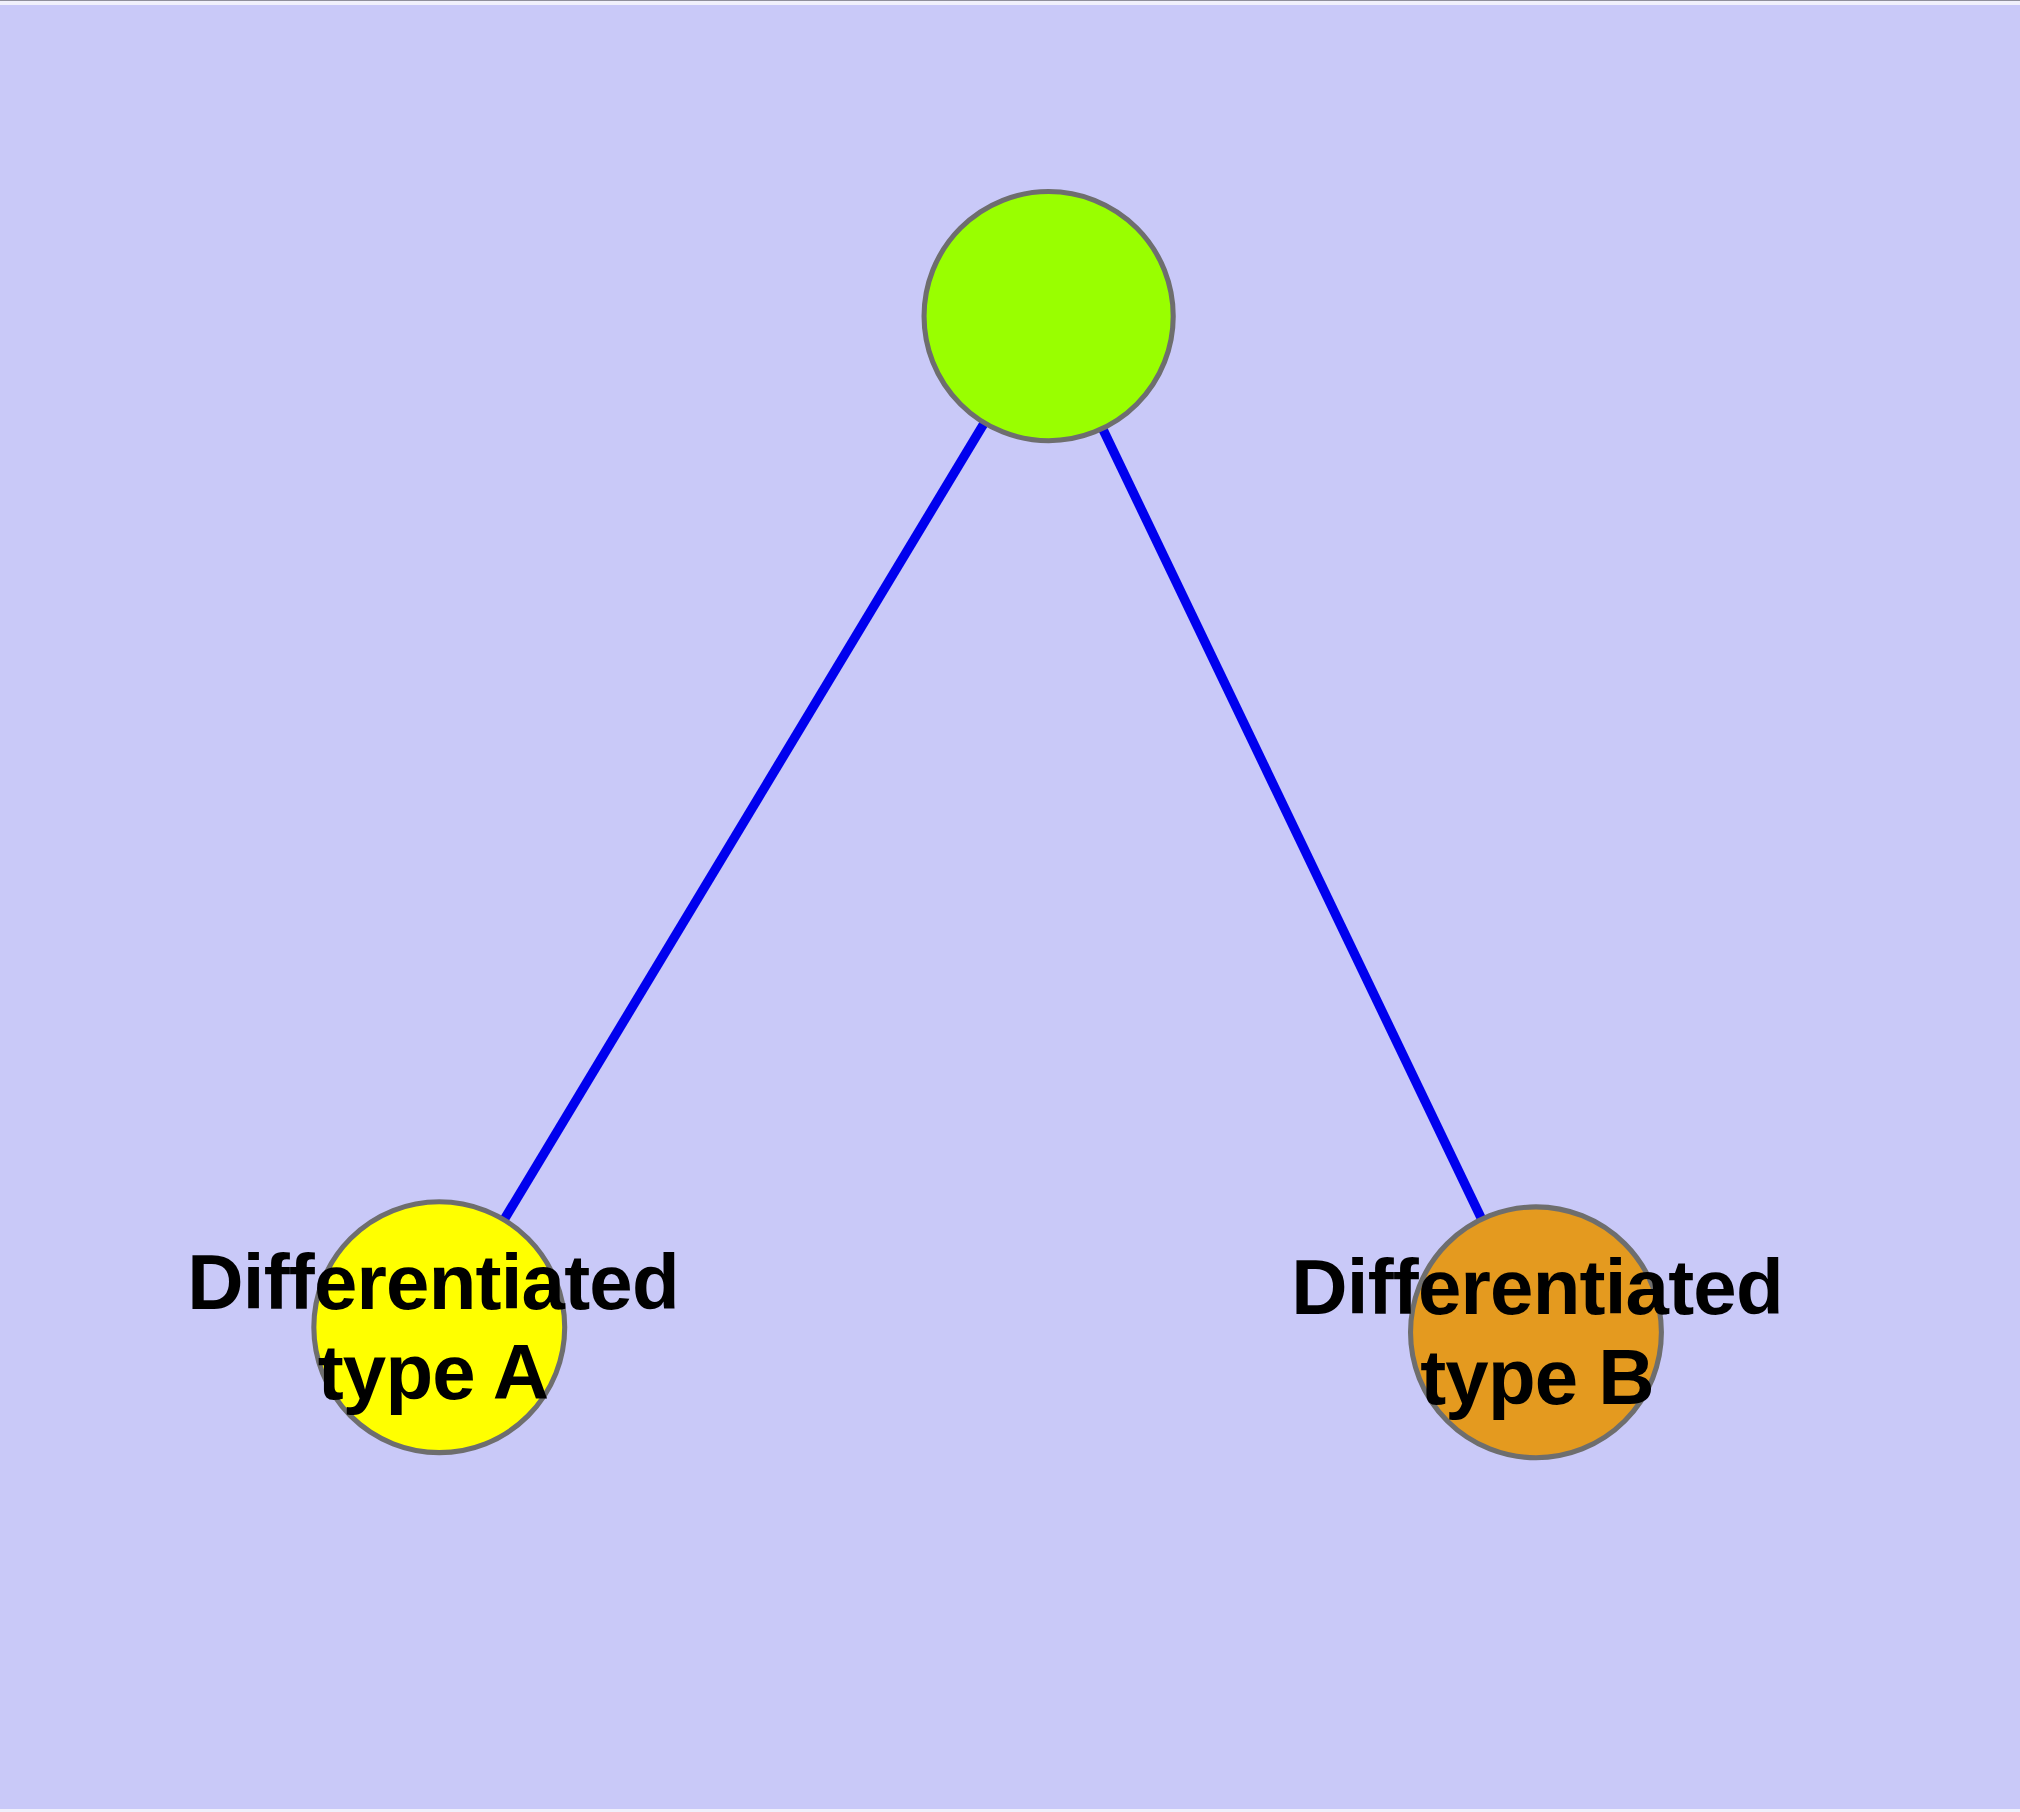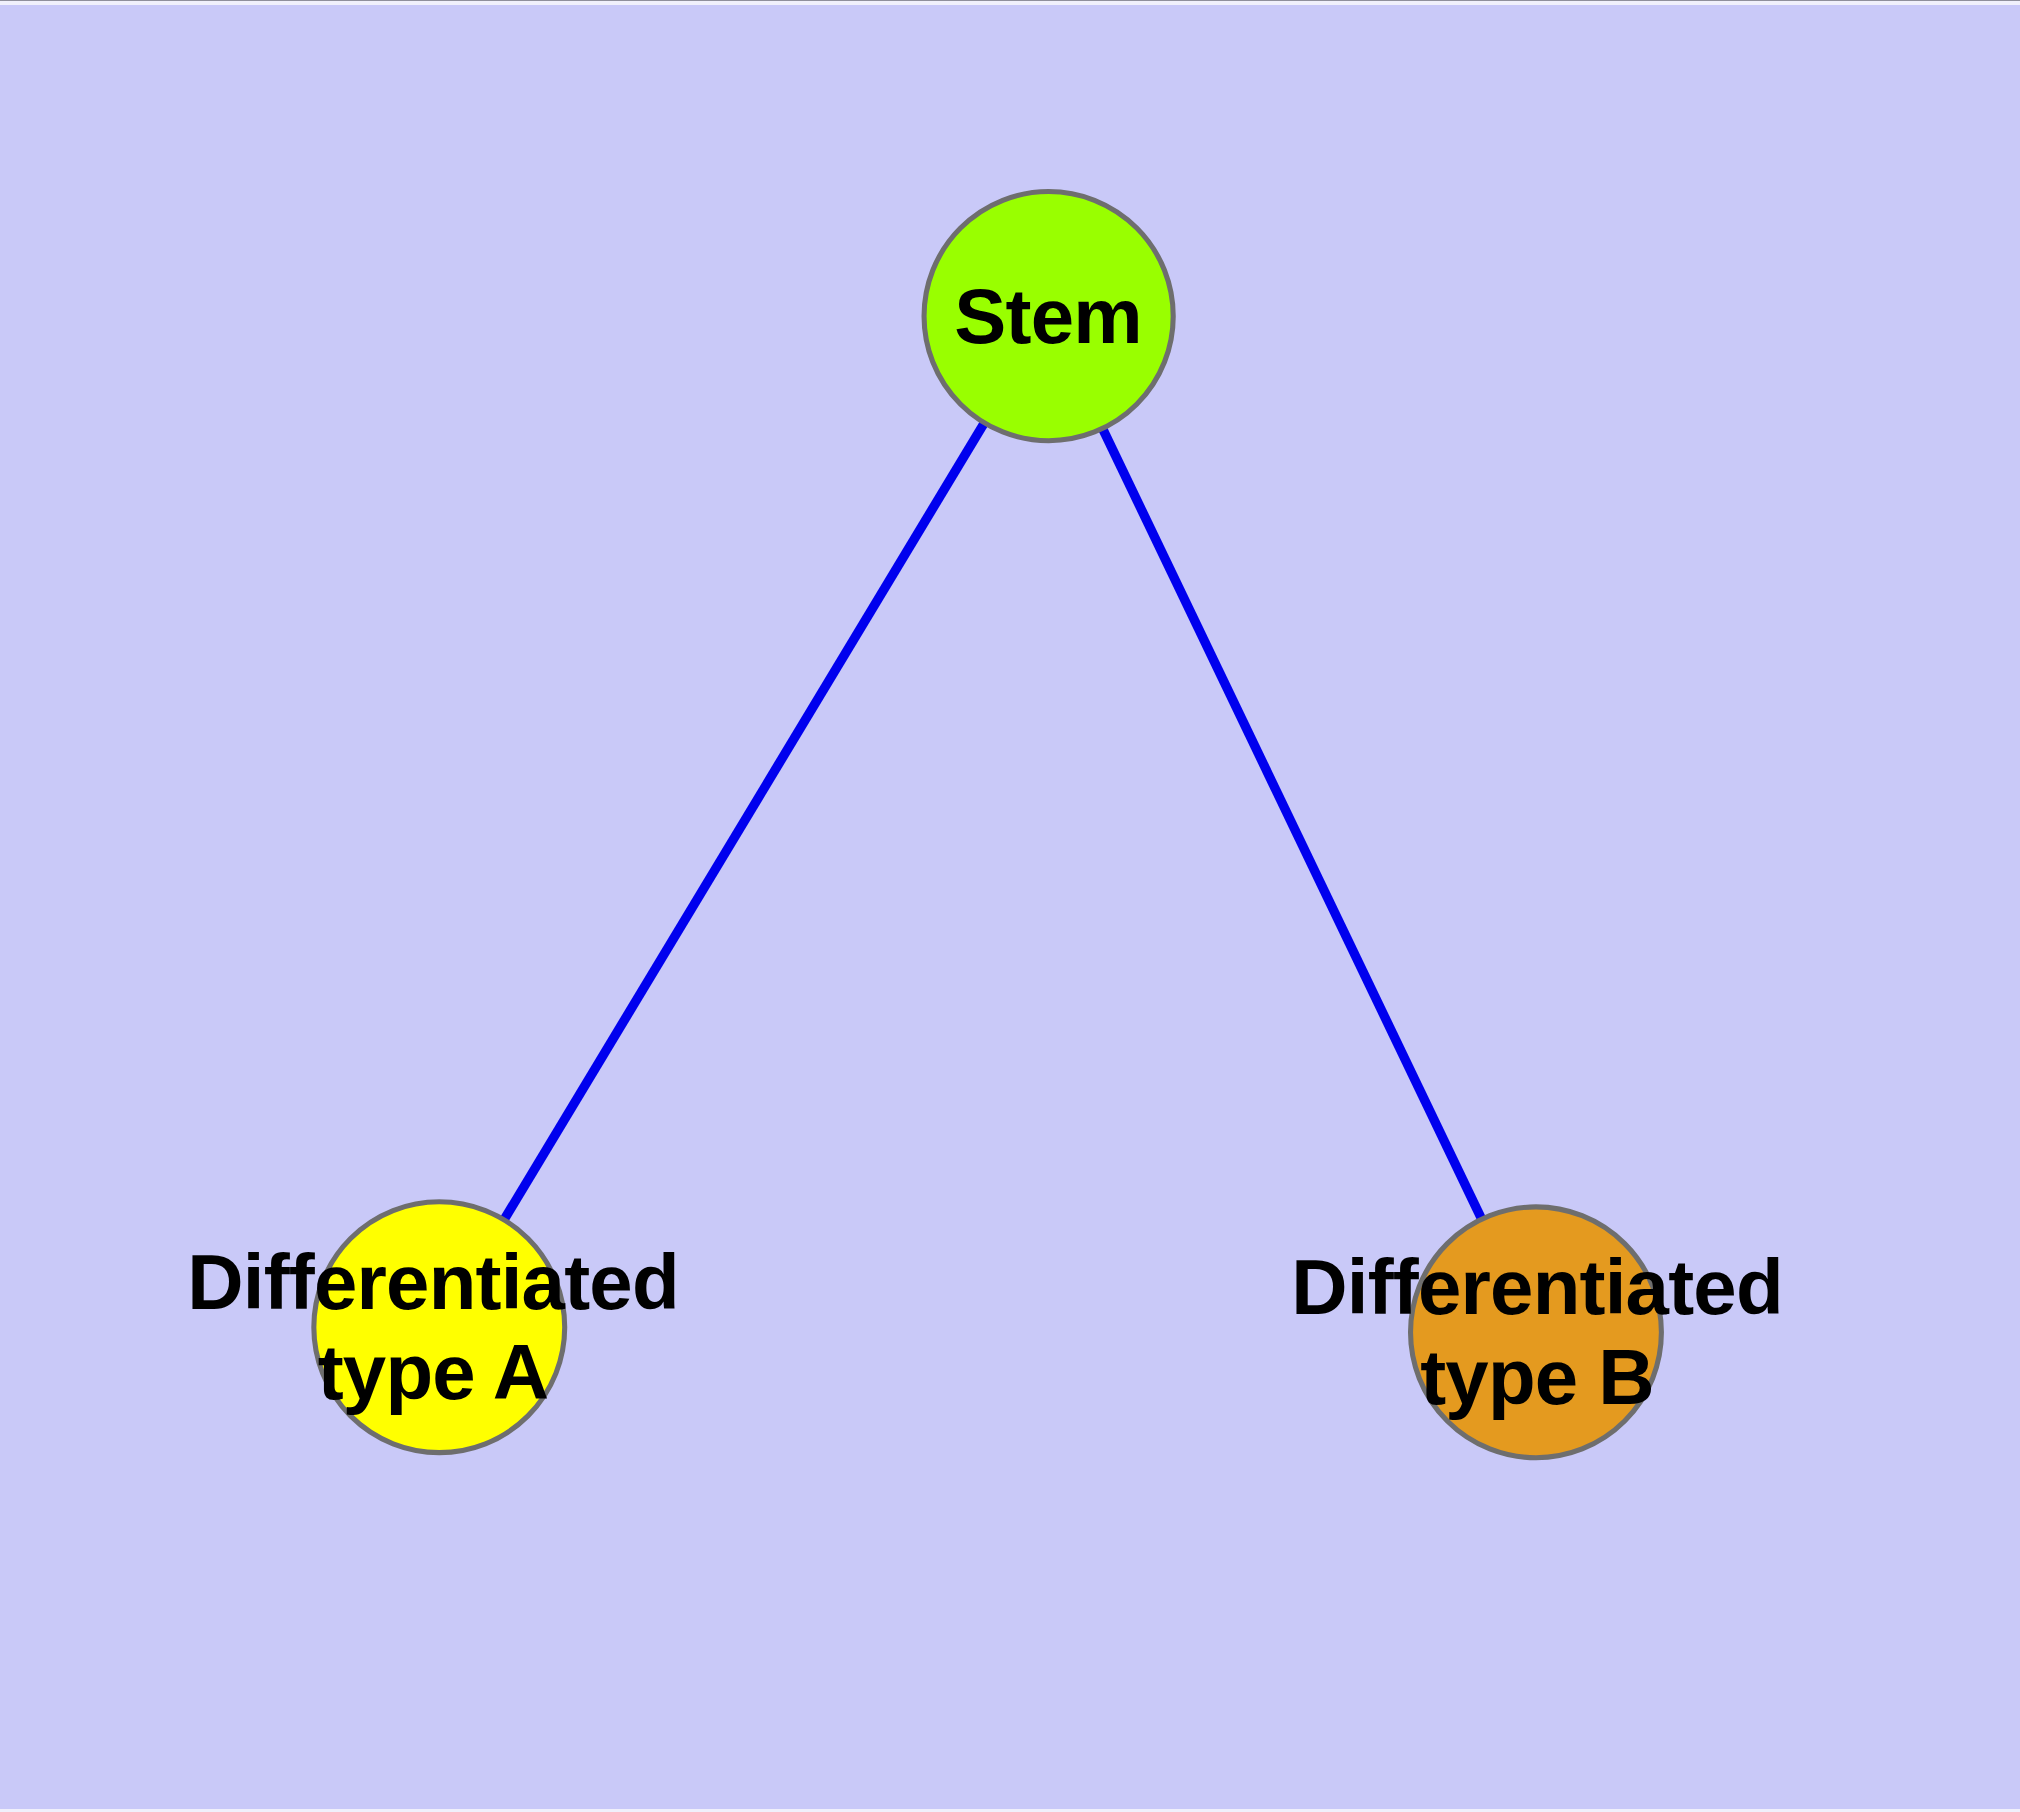--- a/index.html
+++ b/index.html
@@ -56,21 +56,20 @@
   <svg class="graph" viewBox="0 0 2384 2138">
 
     <line x1="1237" y1="373" x2="518" y2="1566" stroke-width="11" stroke="#0000EE"></line>
     <line x1="1237" y1="373" x2="1812" y2="1572" stroke-width="11" stroke="#0000EE"></line>
 
     <circle cx="1237" cy="373" r="147" stroke-width="6" fill="#99FF00" stroke="#6E6E6E"></circle>
     <circle cx="518" cy="1566" r="148" stroke-width="6" fill="#FFFF00" stroke="#6E6E6E"></circle>
     <circle cx="1812" cy="1572" r="148" stroke-width="6" fill="#E49A1F" stroke="#6E6E6E"></circle>
   </svg>
 
-  <div class="node-label label-stem" style="color: rgb(0, 0, 0);">Stem</div>
   <div class="node-label label-typea" style="color: rgb(0, 0, 0);">Differentiated
 type A</div>
   <div class="node-label label-typeb" style="color: rgb(0, 0, 0);">Differentiated
 type B</div>
 
   <div class="frame-top-line" style="background: rgb(143, 143, 155);"></div>
   <div class="frame-top-inset" style="background: rgb(240, 240, 251);"></div>
   <div class="frame-bottom-inset" style="background: rgb(240, 240, 251);"></div>
 </div>
 

